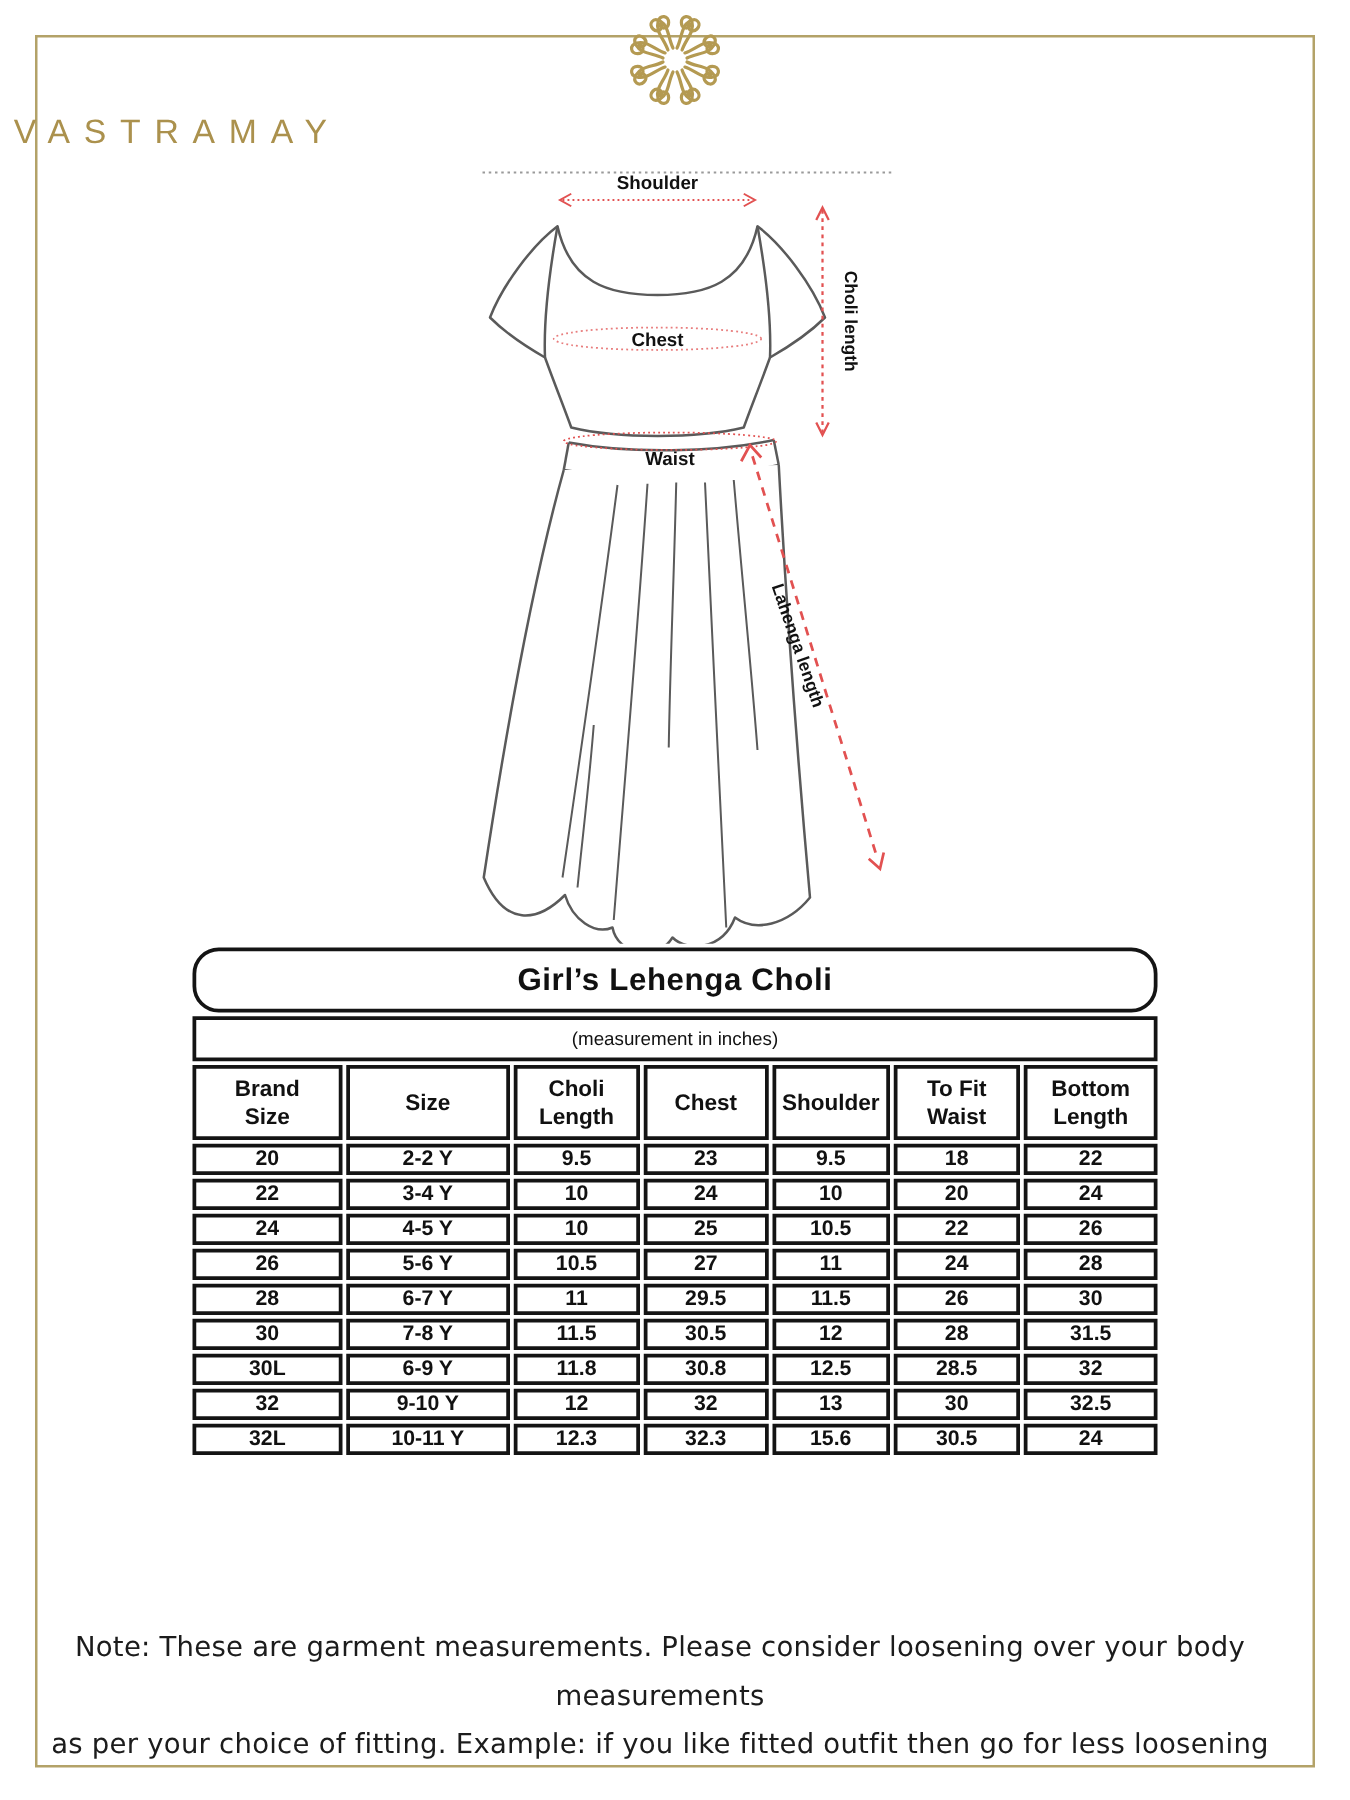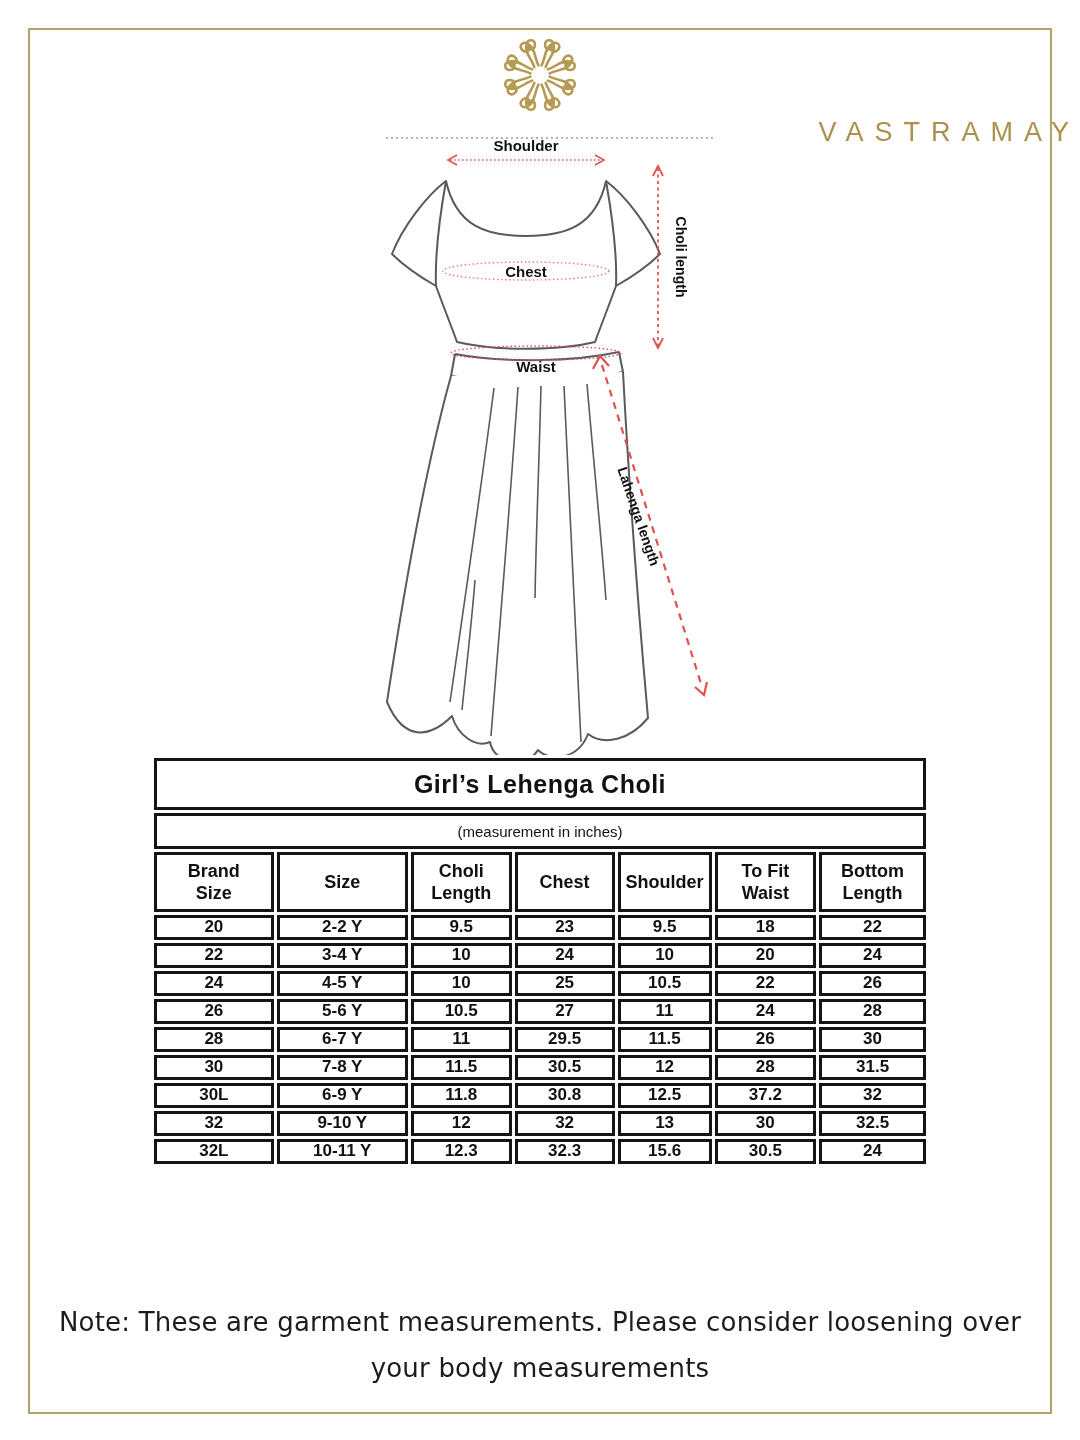--- a/index.html
+++ b/index.html
@@ -6,21 +6,21 @@
   body { background: #ffffff; font-family: "Liberation Sans", sans-serif; }
   .page {
     position: relative; width: 1080px; height: 1440px;
     background: #ffffff; overflow: hidden;
   }
   .gold-frame {
     position: absolute; top: 28px; left: 28px; right: 28px; bottom: 26px;
     border: 2px solid #b3a268; pointer-events: none;
   }
   
-  .brand { position: absolute; top: 35px; left: 0; width: 100%; text-align: right; }
+  .brand { position: absolute; top: 8px; left: 0; width: 100%; text-align: left; }
   .brand-emblem { display: block; margin: 0 auto; width: 84px; height: 80px; }
   .wordmark {
     margin-top: 2px; font-size: 27px; font-weight: 400;
     color: #ab914d; letter-spacing: 11px; padding-left: 11px;
     font-family: "Liberation Sans", sans-serif;
   }
   
   .diagram { position: absolute; left: 378px; top: 136px; width: 344px; height: 622px; }
   .diagram svg { width: 100%; height: 100%; }
   .diagram text {
@@ -29,28 +29,28 @@
   
   .size-table-wrap { position: absolute; left: 151px; top: 755px; width: 778px; }
   table.size-table {
     width: 778px; border-collapse: separate; border-spacing: 3px;
     table-layout: fixed; background: #ffffff; color: #111111;
   }
   table.size-table td, table.size-table th {
     border: 3px solid #141414; text-align: center; vertical-align: middle;
     background: #ffffff;
   }
-  .t-title { font-size: 25px; font-weight: bold; height: 52px; letter-spacing: 0.5px; }
+  .t-title { font-size: 25px; font-weight: bold; height: 52px; letter-spacing: 0.5px; border-radius: 21px; }
   .t-sub   { font-size: 15px; font-weight: 400; height: 36px; }
   th.t-col { font-size: 18px; font-weight: bold; height: 60px; line-height: 1.25; white-space: pre-line; }
   td.t-val { font-size: 17px; font-weight: bold; height: 25px; line-height: 1.1; }
   
   .note {
-    position: absolute; left: 40px; top: 1300px; width: 1000px;
-    font-family: "DejaVu Sans", sans-serif; font-size: 26px; color: #1c1c1c;
+    position: absolute; left: 28px; top: 1300px; width: 1000px;
+    font-family: "DejaVu Sans", sans-serif; font-size: 22px; color: #1c1c1c;
     text-align: center; line-height: 1.75; letter-spacing: 0.2px;
   }
 </style>
 </head>
 <body>
 
 <div class="page">
   <div class="gold-frame"></div>
 
   <header class="brand">
@@ -231,21 +231,21 @@
           <td class="t-val">12</td>
           <td class="t-val">28</td>
           <td class="t-val">31.5</td>
         </tr>
         <tr>
           <td class="t-val">30L</td>
           <td class="t-val">6-9 Y</td>
           <td class="t-val">11.8</td>
           <td class="t-val">30.8</td>
           <td class="t-val">12.5</td>
-          <td class="t-val">37.2</td>
+          <td class="t-val">28.5</td>
           <td class="t-val">32</td>
         </tr>
         <tr>
           <td class="t-val">32</td>
           <td class="t-val">9-10 Y</td>
           <td class="t-val">12</td>
           <td class="t-val">32</td>
           <td class="t-val">13</td>
           <td class="t-val">30</td>
           <td class="t-val">32.5</td>
@@ -258,14 +258,15 @@
           <td class="t-val">15.6</td>
           <td class="t-val">30.5</td>
           <td class="t-val">24</td>
         </tr>
       </tbody>
     </table>
   </div>
 
   <div class="note">
     <div>Note: These are garment measurements. Please consider loosening over your body measurements</div>
+    <div>as per your choice of fitting. Example: if you like fitted outfit then go for less loosening</div>
   </div>
 </div>
 
 </body></html>

